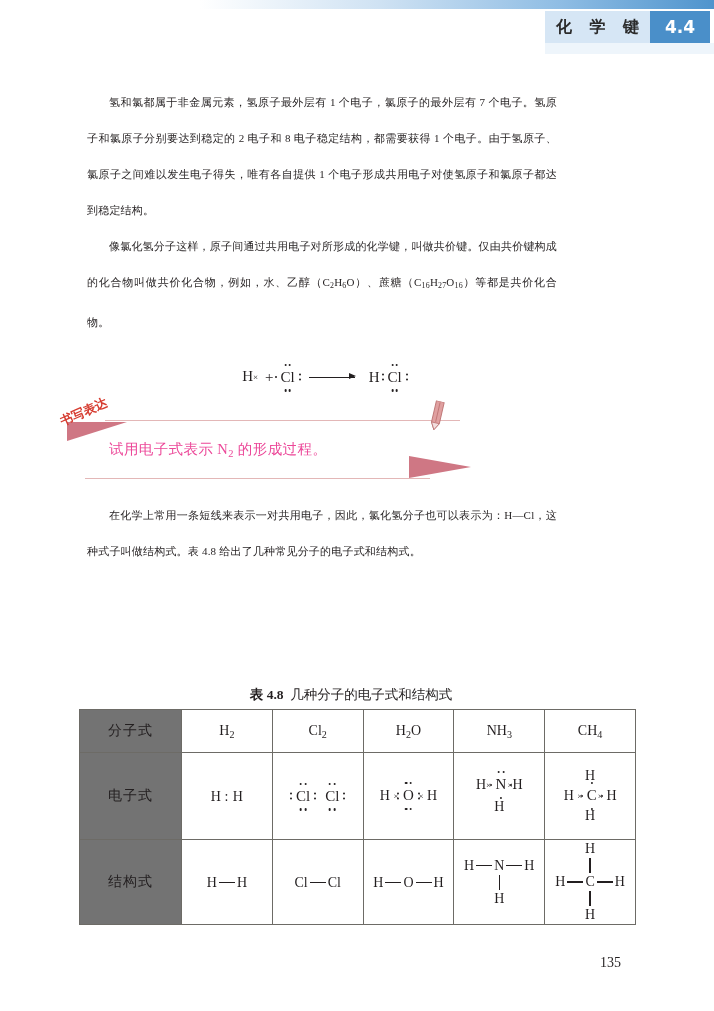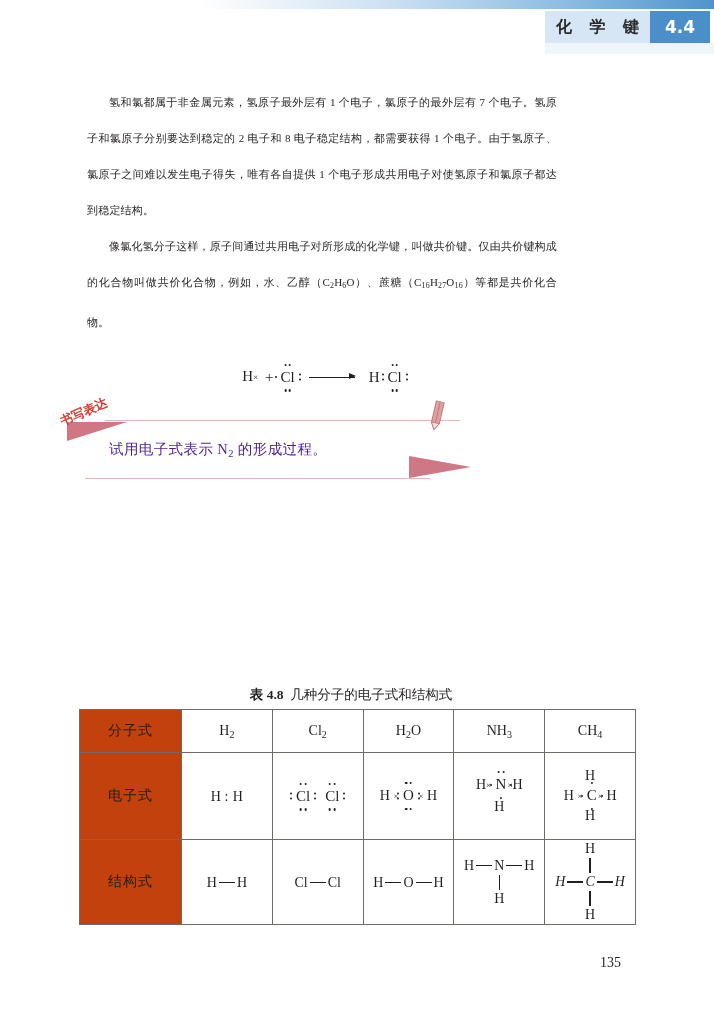--- a/index.html
+++ b/index.html
@@ -201,21 +201,21 @@
     font-weight: bold;
     color: #d63b2f;
     letter-spacing: 0px;
     white-space: nowrap;
   }
   .act-question {
     position: absolute;
     top: 42px; left: 52px;
     font-size: 14.5px;
     letter-spacing: 0.4px;
-    color: #4c1d95;
+    color: #ec4899;
   }
   .pencil-icon {
     position: absolute;
     top: 3px; left: 374px;
     width: 12px; height: 30px;
     transform: rotate(13deg);
   }
   .act-arrow {
     position: absolute;
     top: 58px; left: 352px;
@@ -246,21 +246,21 @@
   }
   table.dataset td {
     border: 1px solid #6d6b66;
     text-align: center;
     vertical-align: middle;
     font-size: 14px;
     color: #231f20;
     padding: 0;
   }
   td.rowlabel {
-    background: #c2410c;
+    background: #737373;
     width: 101px;
     font-size: 13.5px;
     letter-spacing: 1px;
     font-family: Liberation Serif, serif;
   }
   tr.r-formula td { height: 42px; }
   tr.r-electron td { height: 86px; }
   tr.r-structure td { height: 84px; }
 
   .struct {
@@ -369,20 +369,21 @@
     <polygon points="2,0 10,0 10,22 6,29 2,22" fill="#e0a0a0" stroke="#b86b6b" stroke-width="0.8"></polygon>
     <line x1="6" y1="1" x2="6" y2="21" stroke="#b86b6b" stroke-width="0.7"></line>
     <polygon points="2,22 10,22 6,29" fill="#f2dede" stroke="#b86b6b" stroke-width="0.7"></polygon>
   </svg>
   <div class="act-question">试用电子式表示 N<sub>2</sub> 的形成过程。</div>
   <div class="act-arrow"></div>
   <div class="act-rule-bottom"></div>
 </div>
 
 <div class="content" style="top:497px;">
+  <p class="para">在化学上常用一条短线来表示一对共用电子，因此，氯化氢分子也可以表示为：H—Cl，这种式子叫做结构式。表 4.8 给出了几种常见分子的电子式和结构式。</p>
 </div>
 
 <div class="table-caption">
   <b>表 4.8</b>&nbsp;&nbsp;<span>几种分子的电子式和结构式</span>
 </div>
 
 <table class="dataset">
   <tbody>
       <tr class="r-formula">
     <td class="rowlabel">分子式</td>
@@ -531,21 +532,21 @@
         <span style="display:block;white-space:nowrap;">H<span class="bond-h"></span>N<span class="bond-h"></span>H</span>
         <span class="bond-v"></span>
         <span style="display:block;">H</span>
       </span>
     </td>
 
     <td>
       <span class="stack">
         <span style="display:block;">H</span>
         <span class="bond-v"></span>
-        <span style="display:block;white-space:nowrap;font-style:italic;">H<span class="bond-h"></span>C<span class="bond-h"></span>H</span>
+        <span style="display:block;white-space:nowrap;">H<span class="bond-h"></span>C<span class="bond-h"></span>H</span>
         <span class="bond-v"></span>
         <span style="display:block;">H</span>
       </span>
     </td>
   </tr>
 </tbody>
   </table>
 
 <div class="page-number">135</div>
 

